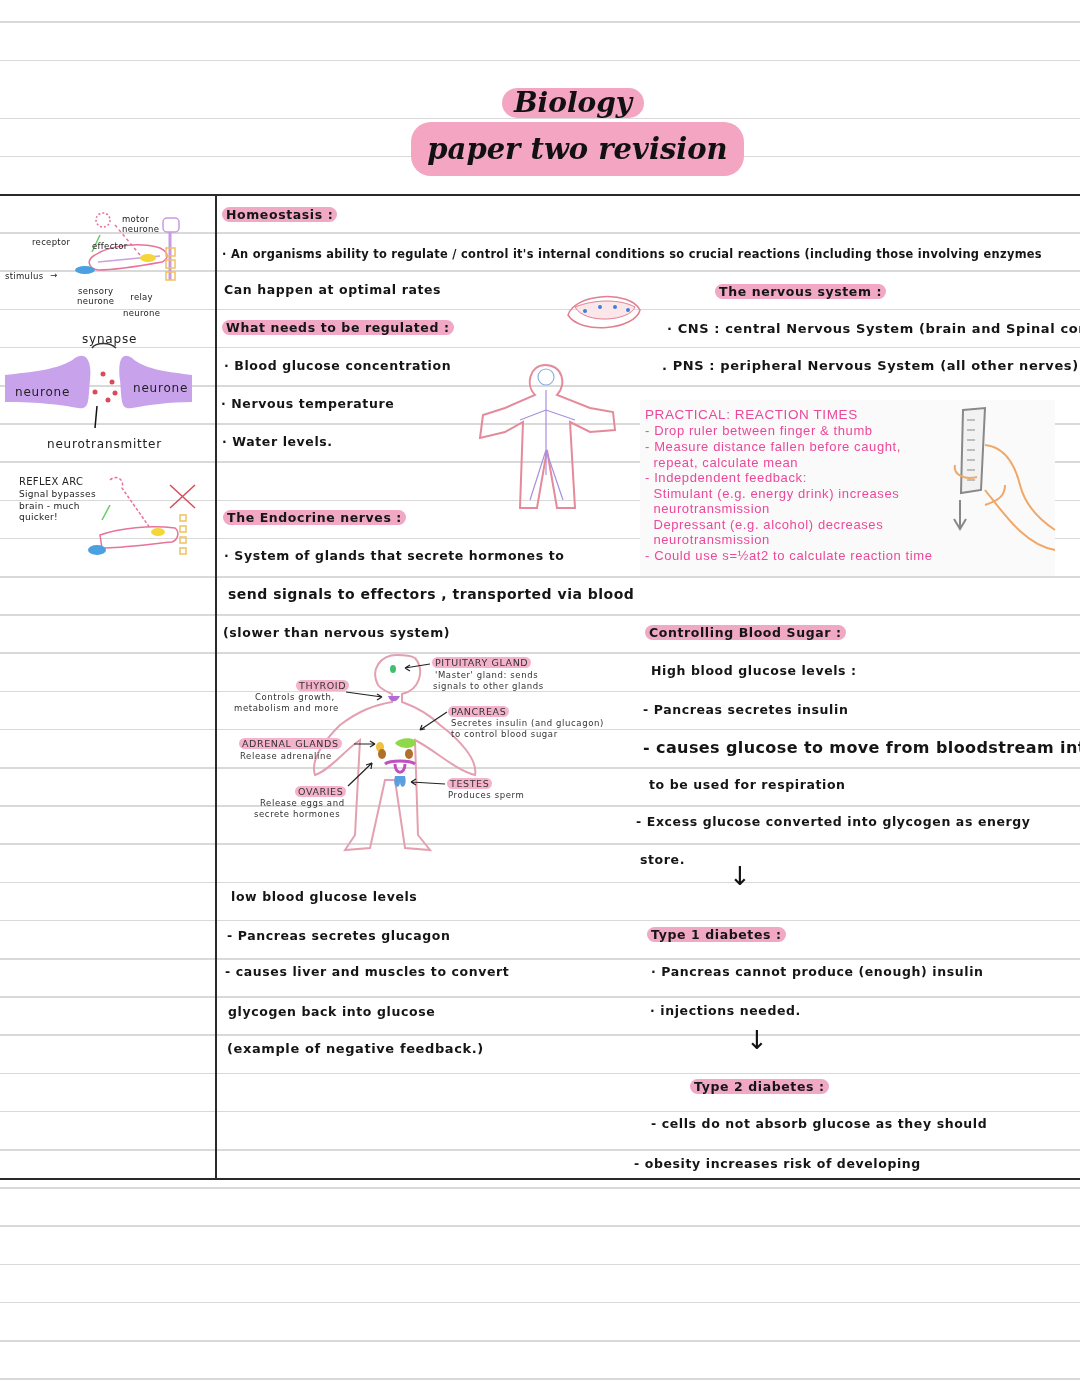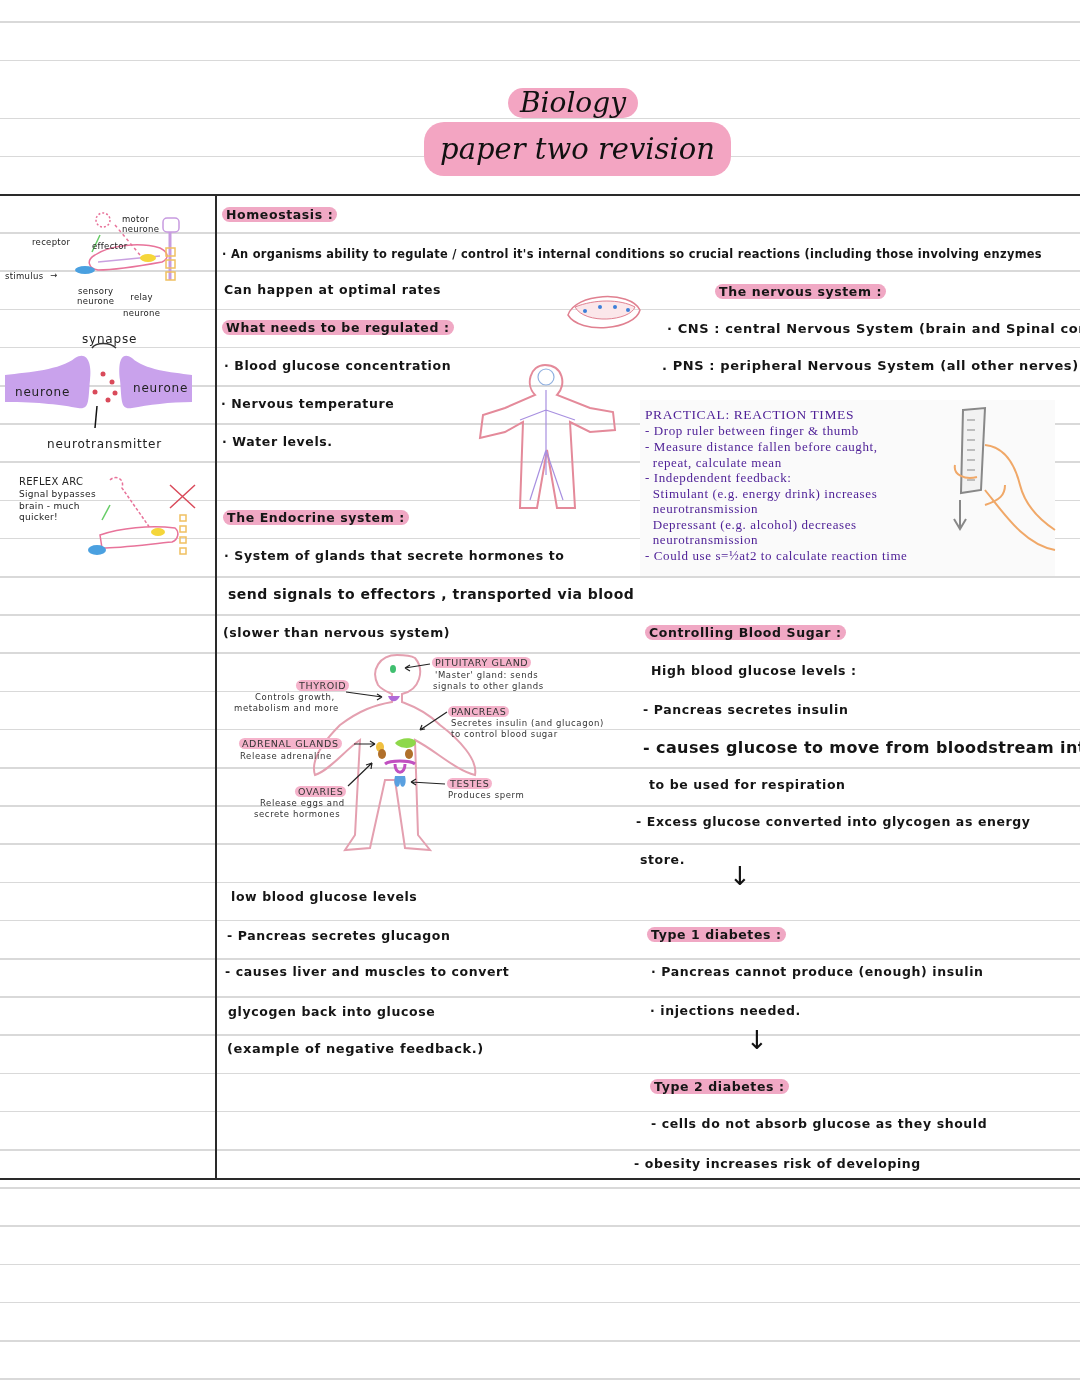--- a/index.html
+++ b/index.html
@@ -10,37 +10,37 @@
     color:#111;
   }
   .ruled {
     position:absolute; left:0; top:0; width:1080px; height:1395px;
     background-image: repeating-linear-gradient(to bottom,
       transparent 0px, transparent 36.6px, #d9d9d9 36.6px, #d9d9d9 38.2px);
     background-position: 0 81px;
   }
   .title-wrap { position:absolute; left:0; width:1080px; text-align:center; }
   .title {
-    display:inline-block; font-family:"DejaVu Serif", serif; font-weight:normal; font-style:italic;
+    display:inline-block; font-family:"DejaVu Serif", serif; font-weight:bold; font-style:italic;
     background:#f3a5c2; border-radius:20px; padding:0 12px; color:#111; line-height:30px;
   }
   .t1 { top:86px; font-size:28px; }
   .t1 .title { margin-left:66px; }
   .t2 { top:122px; font-size:29px; }
   .t2 .title { margin-left:75px; padding:12px 16px; }
 
   .table-frame {
     position:absolute; left:0; top:194px; width:1080px; height:986px;
     border-top:2px solid #2a2a2a; border-bottom:2px solid #2a2a2a; box-sizing:border-box;
   }
   .vdivider { position:absolute; left:215px; top:194px; width:2px; height:986px; background:#2a2a2a; }
 
   .txt { position:absolute; white-space:nowrap; font-size:12.5px; font-weight:bold; letter-spacing:0.6px; color:#151515; }
   .hl { background:#f0a8c4; border-radius:8px; padding:0 4px; }
-  .print { position:absolute; white-space:nowrap; font-family:Liberation Serif, serif; font-size:13px; color:#4c1d95; letter-spacing:0.6px; line-height:15.5px; }
+  .print { position:absolute; white-space:nowrap; font-family:Liberation Sans, sans-serif; font-size:13px; color:#ec4899; letter-spacing:0.6px; line-height:15.5px; }
   .arrow { position:absolute; font-size:26px; color:#111; line-height:1; }
 
   .small-label { position:absolute; white-space:nowrap; font-size:8.5px; color:#222; letter-spacing:0.3px; }
   .gland-title { position:absolute; white-space:nowrap; font-size:9.5px; color:#333; letter-spacing:0.6px; background:#f5b3cb; border-radius:6px; padding:0 3px; }
   .gland-desc { position:absolute; white-space:nowrap; font-size:8.5px; color:#333; letter-spacing:0.6px; line-height:11px; }
   svg { position:absolute; overflow:visible; }
 </style>
 </head>
 <body>
 
@@ -175,21 +175,21 @@
 <svg style="left:945px;top:405px;width:115px;height:150px">
   <path d="M18,5 L40,3 L36,85 L16,88 Z" fill="#f2f2f2" stroke="#888" stroke-width="2"></path>
   <g stroke="#888" stroke-width="1">
       <path d="M22,15 L30,15 M22,25 L30,25 M22,35 L30,35 M22,45 L30,45 M22,55 L30,55 M22,65 L30,65 M22,75 L30,75"></path>
     </g>
   <path d="M15,95 L15,122 M9,114 L15,124 L21,114" stroke="#888" stroke-width="2" fill="none"></path>
   <path d="M40,40 C60,42 70,60 75,80 C80,100 95,115 110,125 M40,100 C55,95 60,90 60,80 M10,60 C8,70 20,75 32,72 M40,85 C60,110 80,140 110,145" stroke="#f0a868" stroke-width="2" fill="none"></path>
 </svg>
 
 <div>
-  <span class="txt hl" style="left:223px;top:510px">The Endocrine system :</span>
+  <span class="txt hl" style="left:223px;top:510px">The Endocrine nerves :</span>
   <span class="txt" style="left:224px;top:548px">· System of glands that secrete hormones to</span>
   <span class="txt" style="left:228px;top:586px;font-size:14px;letter-spacing:0.5px">send signals to effectors , transported via blood</span>
   <span class="txt" style="left:223px;top:625px">(slower than nervous system)</span>
 </div>
 
 <svg style="left:300px;top:650px;width:190px;height:205px">
   <g fill="none" stroke="#e4a0b0" stroke-width="2">
     <path d="M97,5 C80,5 70,20 78,35 C82,40 88,42 92,44 L92,52 C75,55 60,60 40,75 C25,90 10,110 15,125 C30,120 45,100 60,90 L55,185 L45,200 L70,198 L85,130 L95,130 L105,198 L130,200 L118,185 L115,90 C135,100 155,120 175,125 C178,110 160,90 140,75 C125,60 110,55 102,52 L102,44 C120,40 125,20 115,8 C110,5 102,5 97,5 Z"></path>
   </g>
   <ellipse cx="93" cy="19" rx="3" ry="4" fill="#3fbf6f"></ellipse>
@@ -252,16 +252,16 @@
   <span class="txt" style="left:636px;top:814px">- Excess glucose converted into glycogen as energy</span>
   <span class="txt" style="left:640px;top:852px">store.</span>
   <span class="arrow" style="left:729px;top:863px">↓</span>
 </div>
 
 <div>
   <span class="txt hl" style="left:647px;top:927px">Type 1 diabetes :</span>
   <span class="txt" style="left:651px;top:964px">· Pancreas cannot produce (enough) insulin</span>
   <span class="txt" style="left:650px;top:1003px">· injections needed.</span>
   <span class="arrow" style="left:746px;top:1027px">↓</span>
-  <span class="txt hl" style="left:650px;top:1079px">Type 2 diabetes :</span>
+  <span class="txt hl" style="left:690px;top:1079px">Type 2 diabetes :</span>
   <span class="txt" style="left:651px;top:1116px">- cells do not absorb glucose as they should</span>
   <span class="txt" style="left:634px;top:1156px">- obesity increases risk of developing</span>
 </div>
 
 </body></html>

